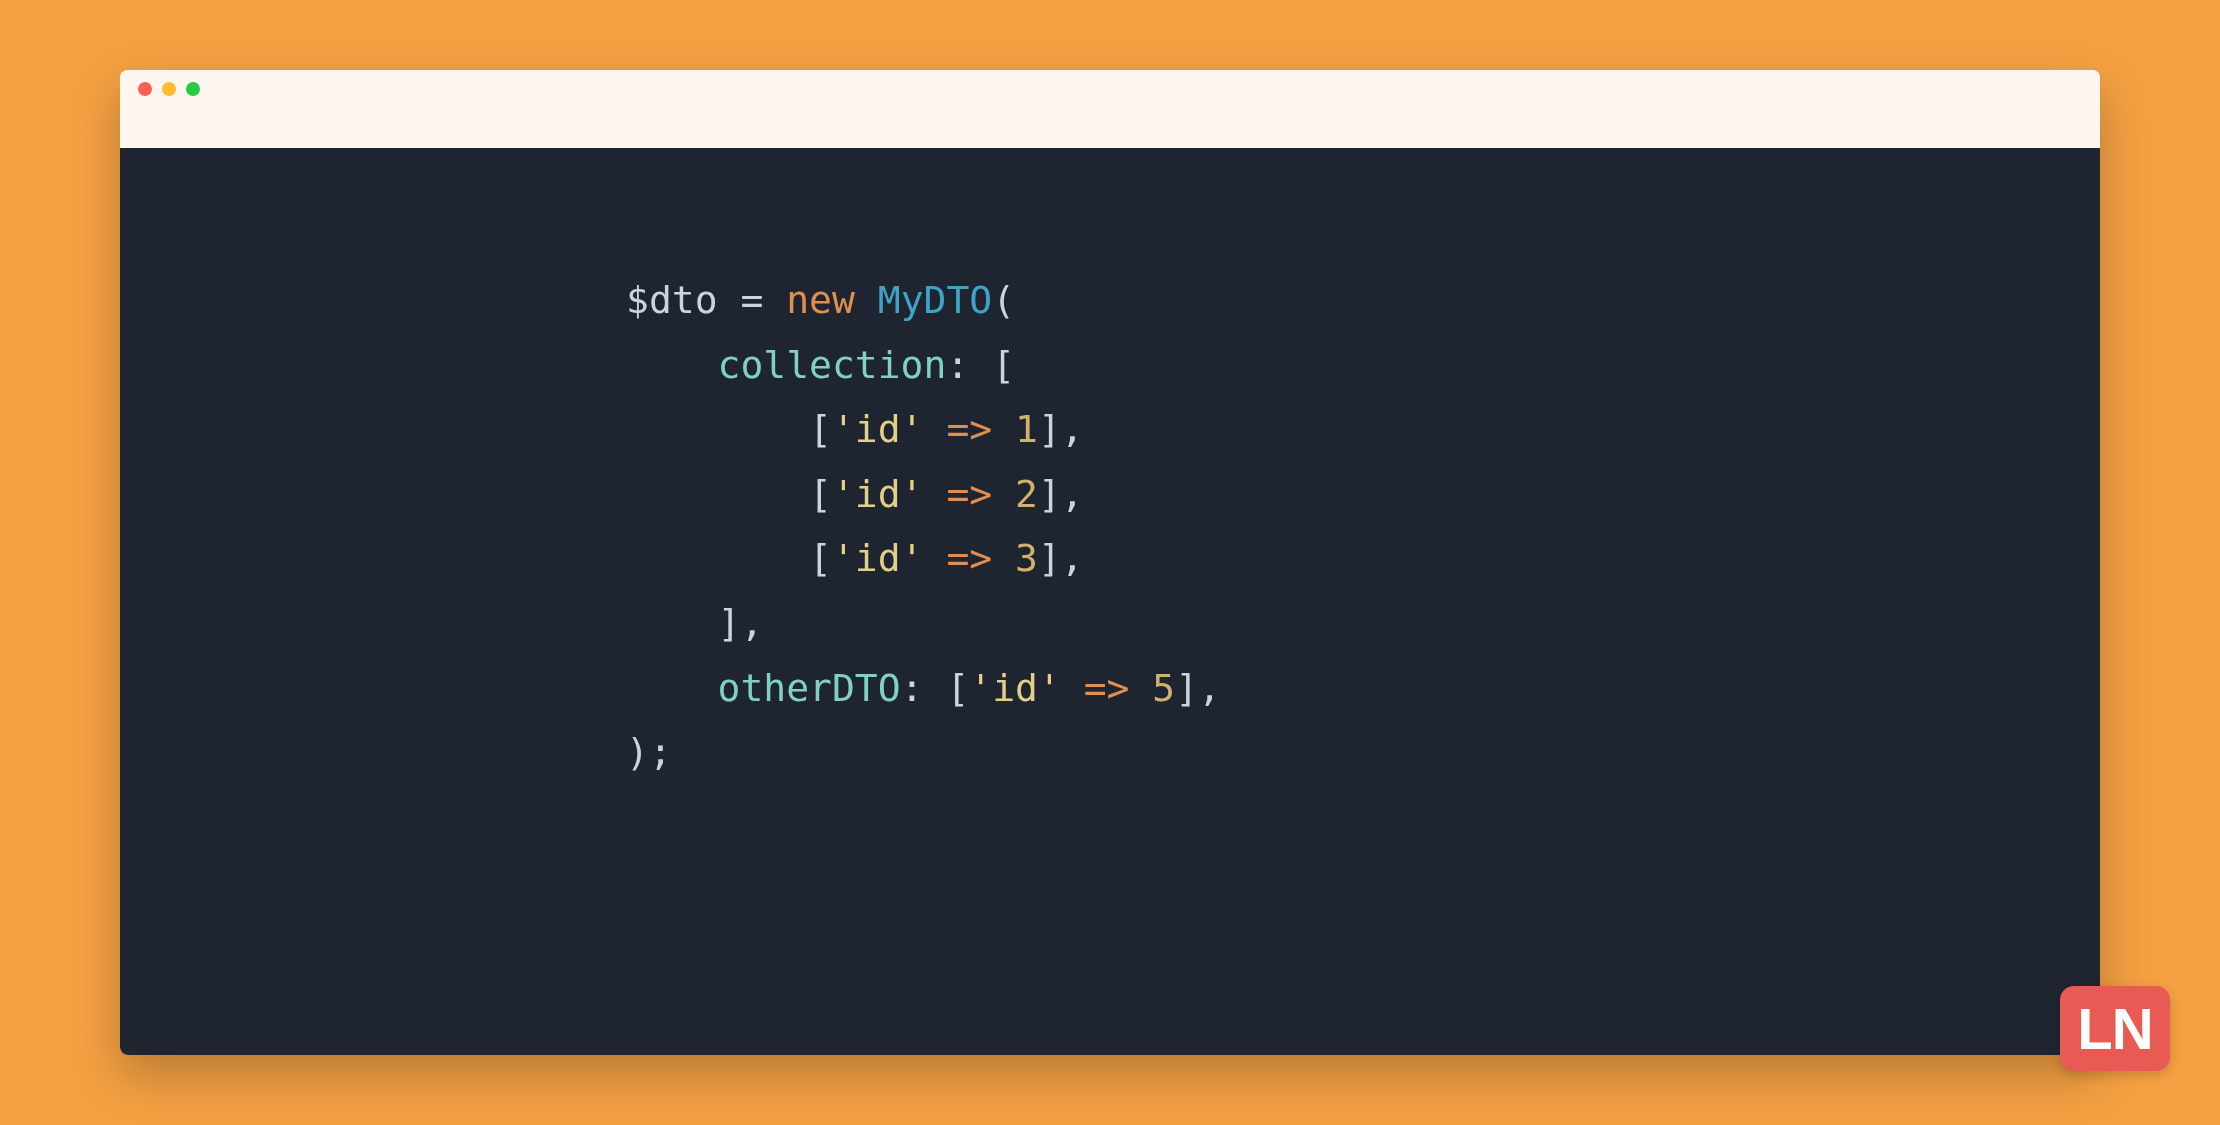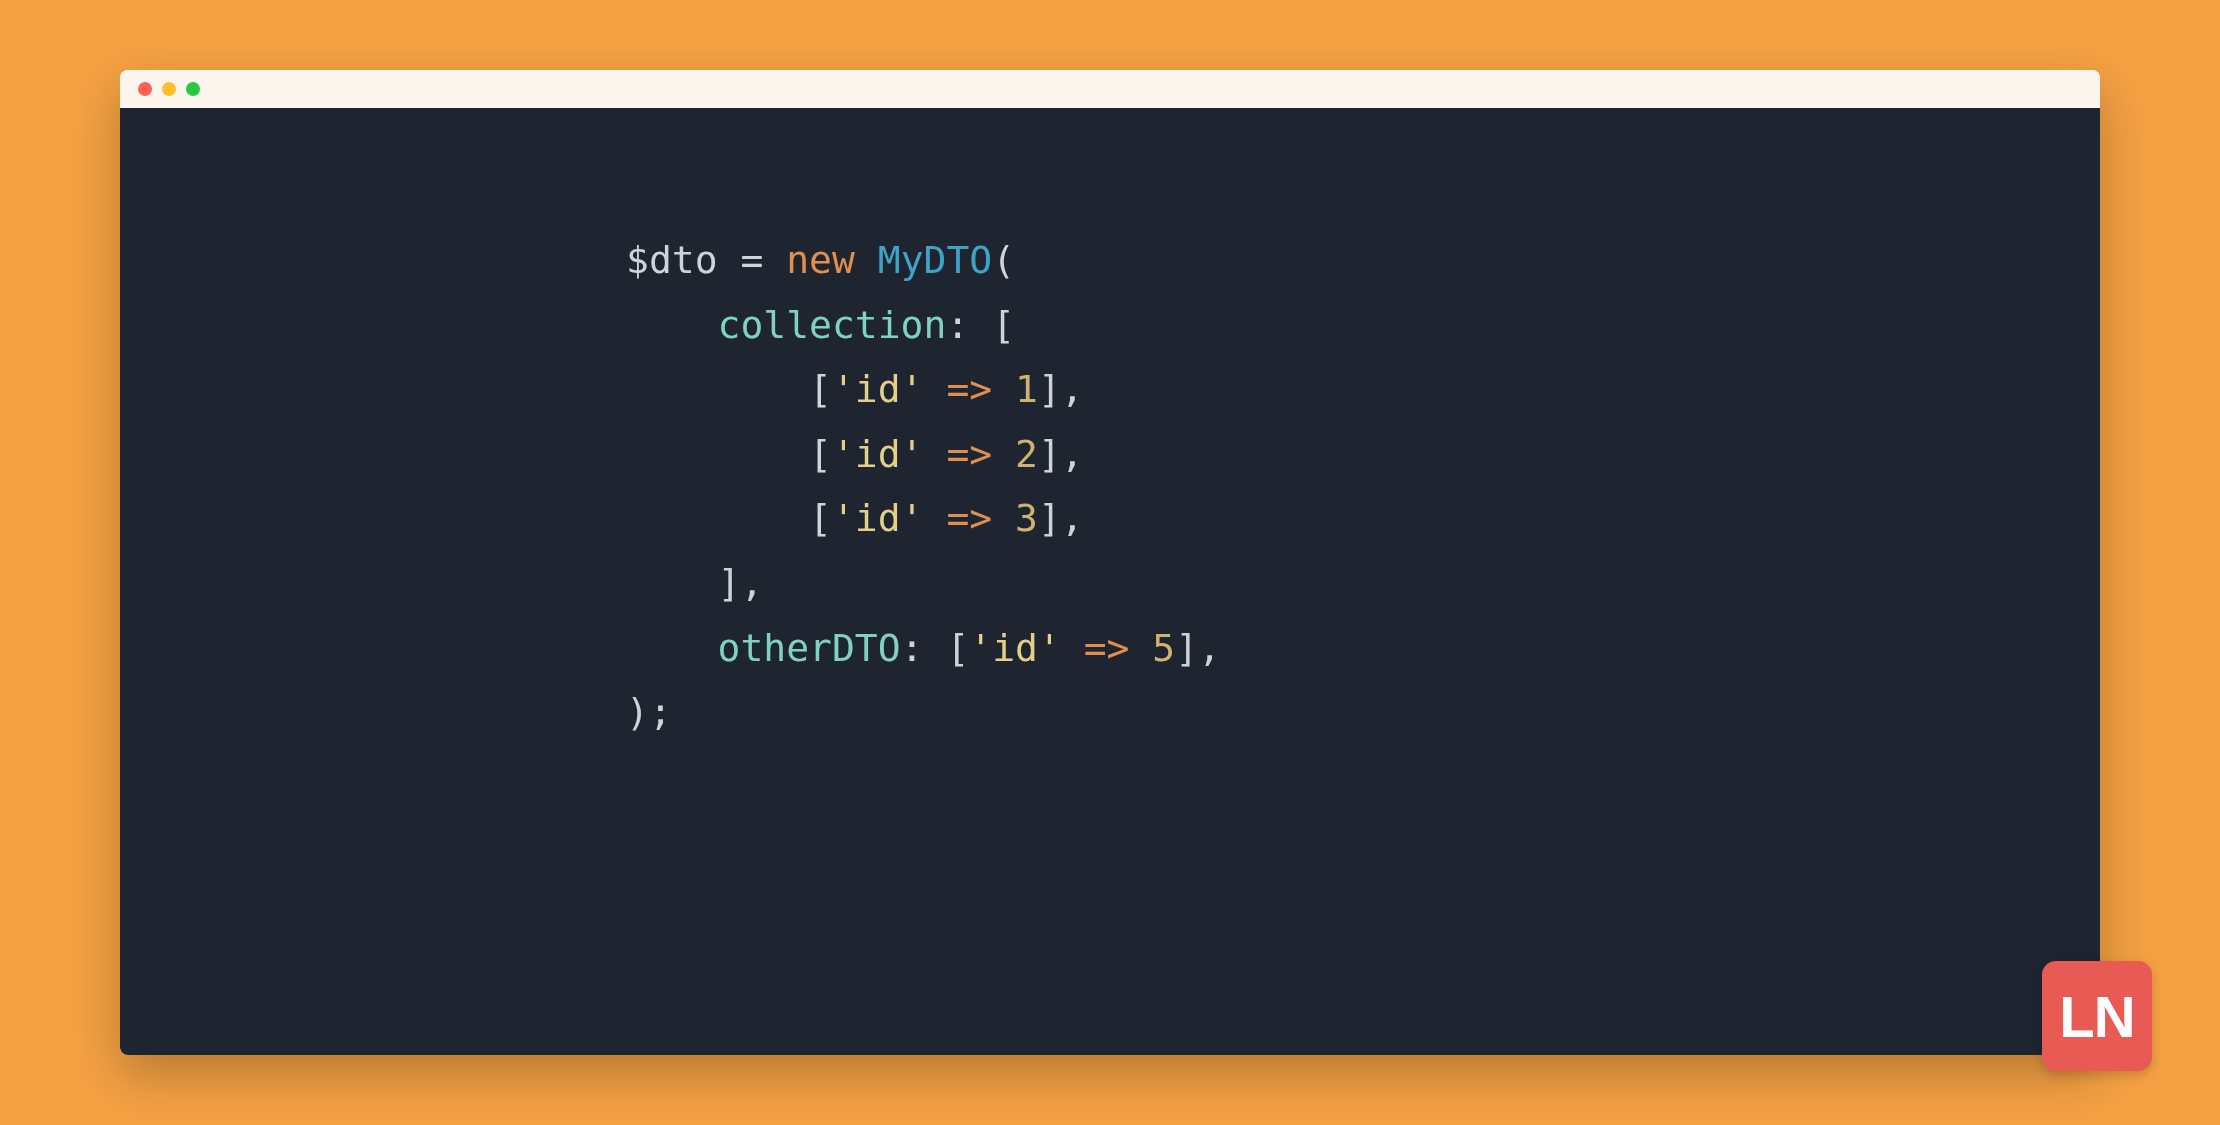--- a/index.html
+++ b/index.html
@@ -1,18 +1,19 @@
 <!DOCTYPE html>
 <html><head>
 <meta charset="utf-8">
 <style>
   * {
     margin: 0;
     padding: 0;
     box-sizing: border-box;
+    gap: 40px;
   }
   body {
     width: 2220px;
     height: 1125px;
     background: #f5a143;
     display: flex;
     align-items: center;
     justify-content: center;
     font-family: ui-monospace, 'SF Mono', Menlo, Monaco, Consolas, monospace;
     position: relative;
@@ -59,24 +60,24 @@
   .tok-paren { color: #cbd4d9; }
   .tok-param { color: #7fd1c1; }
   .tok-string { color: #e4cf88; }
   .tok-arrow { color: #e08f4e; }
   .tok-number { color: #d0b270; }
   .tok-bracket1 { color: #cbd4d9; }
   .tok-punct { color: #cbd4d9; }
   .indent { display: inline-block; }
   .logo {
     position: absolute;
-    right: 68px;
+    right: 50px;
     bottom: 54px;
     width: 110px;
-    height: 110px;
+    height: 85px;
     background: #e85a54;
     border-radius: 14px;
     display: flex;
     align-items: center;
     justify-content: center;
     color: #fff;
     font-family: -apple-system, BlinkMacSystemFont, 'Segoe UI', Arial, sans-serif;
     font-weight: 600;
     font-size: 58px;
     box-shadow: 0 4px 12px rgba(0,0,0,0.18);

